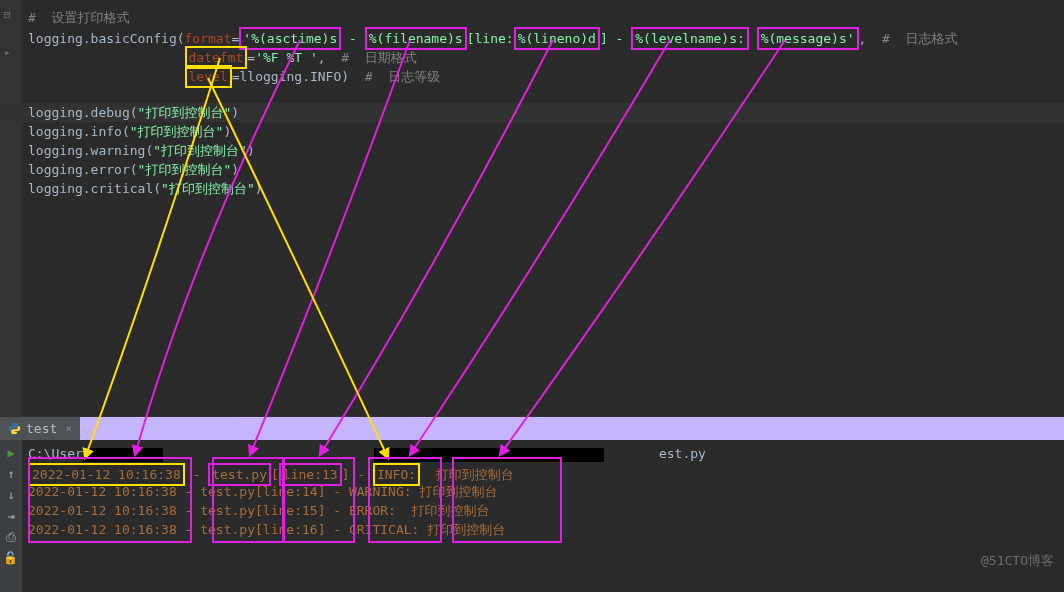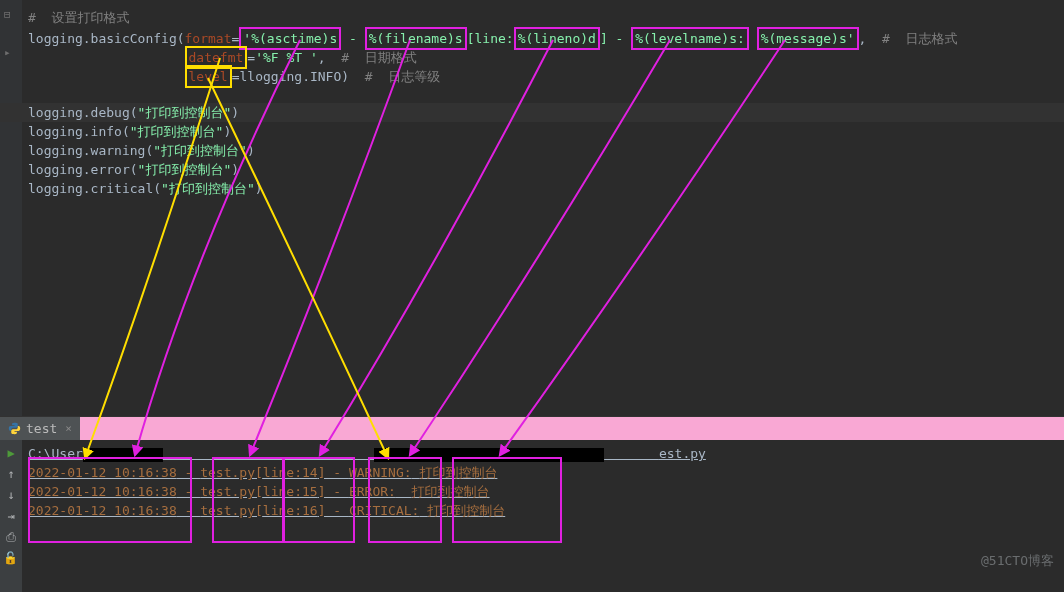--- a/index.html
+++ b/index.html
@@ -54,21 +54,21 @@
     padding: 0 2px;
     display: inline-block;
   }
   .box-yellow {
     border: 2px solid #ffde00;
     padding: 0 2px;
     display: inline-block;
   }
   .tab-bar {
     height: 24px;
-    background: #f9a8d4;
+    background: #c4b5fd;
     border-top: 1px solid #323232;
     display: flex;
     align-items: center;
   }
   .tab {
     height: 100%;
     display: flex;
     align-items: center;
     padding: 0 8px;
     background: #4e5254;
@@ -107,21 +107,20 @@
     width: 15px;
     height: 15px;
     color: #afb1b3;
     font-size: 12px;
     text-align: center;
     line-height: 15px;
   }
   .console-body {
     padding-left: 28px;
     padding-top: 4px;
-    text-decoration: underline;
   }
   .console-line {
     line-height: 19px;
     height: 19px;
     white-space: pre;
     color: #a66e3f;
   }
   .console-first {
     color: #a9b7c6;
   }
@@ -199,20 +198,21 @@
     <div class="gbtn" style="color:#4e9a3a">▶</div>
     <div class="gbtn">↑</div>
     <div class="gbtn">↓</div>
     <div class="gbtn">⇥</div>
     <div class="gbtn">⎙</div>
     <div class="gbtn">🔓</div>
   </div>
   <div class="console-body">
     <div class="console-line console-first"><span>C:\User</span><span class="black-bar" style="width:80px"></span>                           <span class="black-bar" style="width:230px"></span>       <span>est.py</span></div>
 
+    <div class="console-line"><span class="box-yellow"><span>2022-01-12 10:16:38</span></span> - <span class="box-magenta"><span>test.py</span></span>[<span class="box-magenta"><span>line:13</span></span>] - <span class="box-yellow"><span>INFO:</span></span>  <span>打印到控制台</span></div>
 
     <div class="console-line"><span>2022-01-12 10:16:38</span> - <span>test.py</span>[<span>line:14</span>] - <span>WARNING:</span> <span>打印到控制台</span></div>
 
     <div class="console-line"><span>2022-01-12 10:16:38</span> - <span>test.py</span>[<span>line:15</span>] - <span>ERROR:</span>  <span>打印到控制台</span></div>
 
     <div class="console-line"><span>2022-01-12 10:16:38</span> - <span>test.py</span>[<span>line:16</span>] - <span>CRITICAL:</span> <span>打印到控制台</span></div>
 
     <div class="console-line" style="height:12px"></div>
   </div>
 </div>

